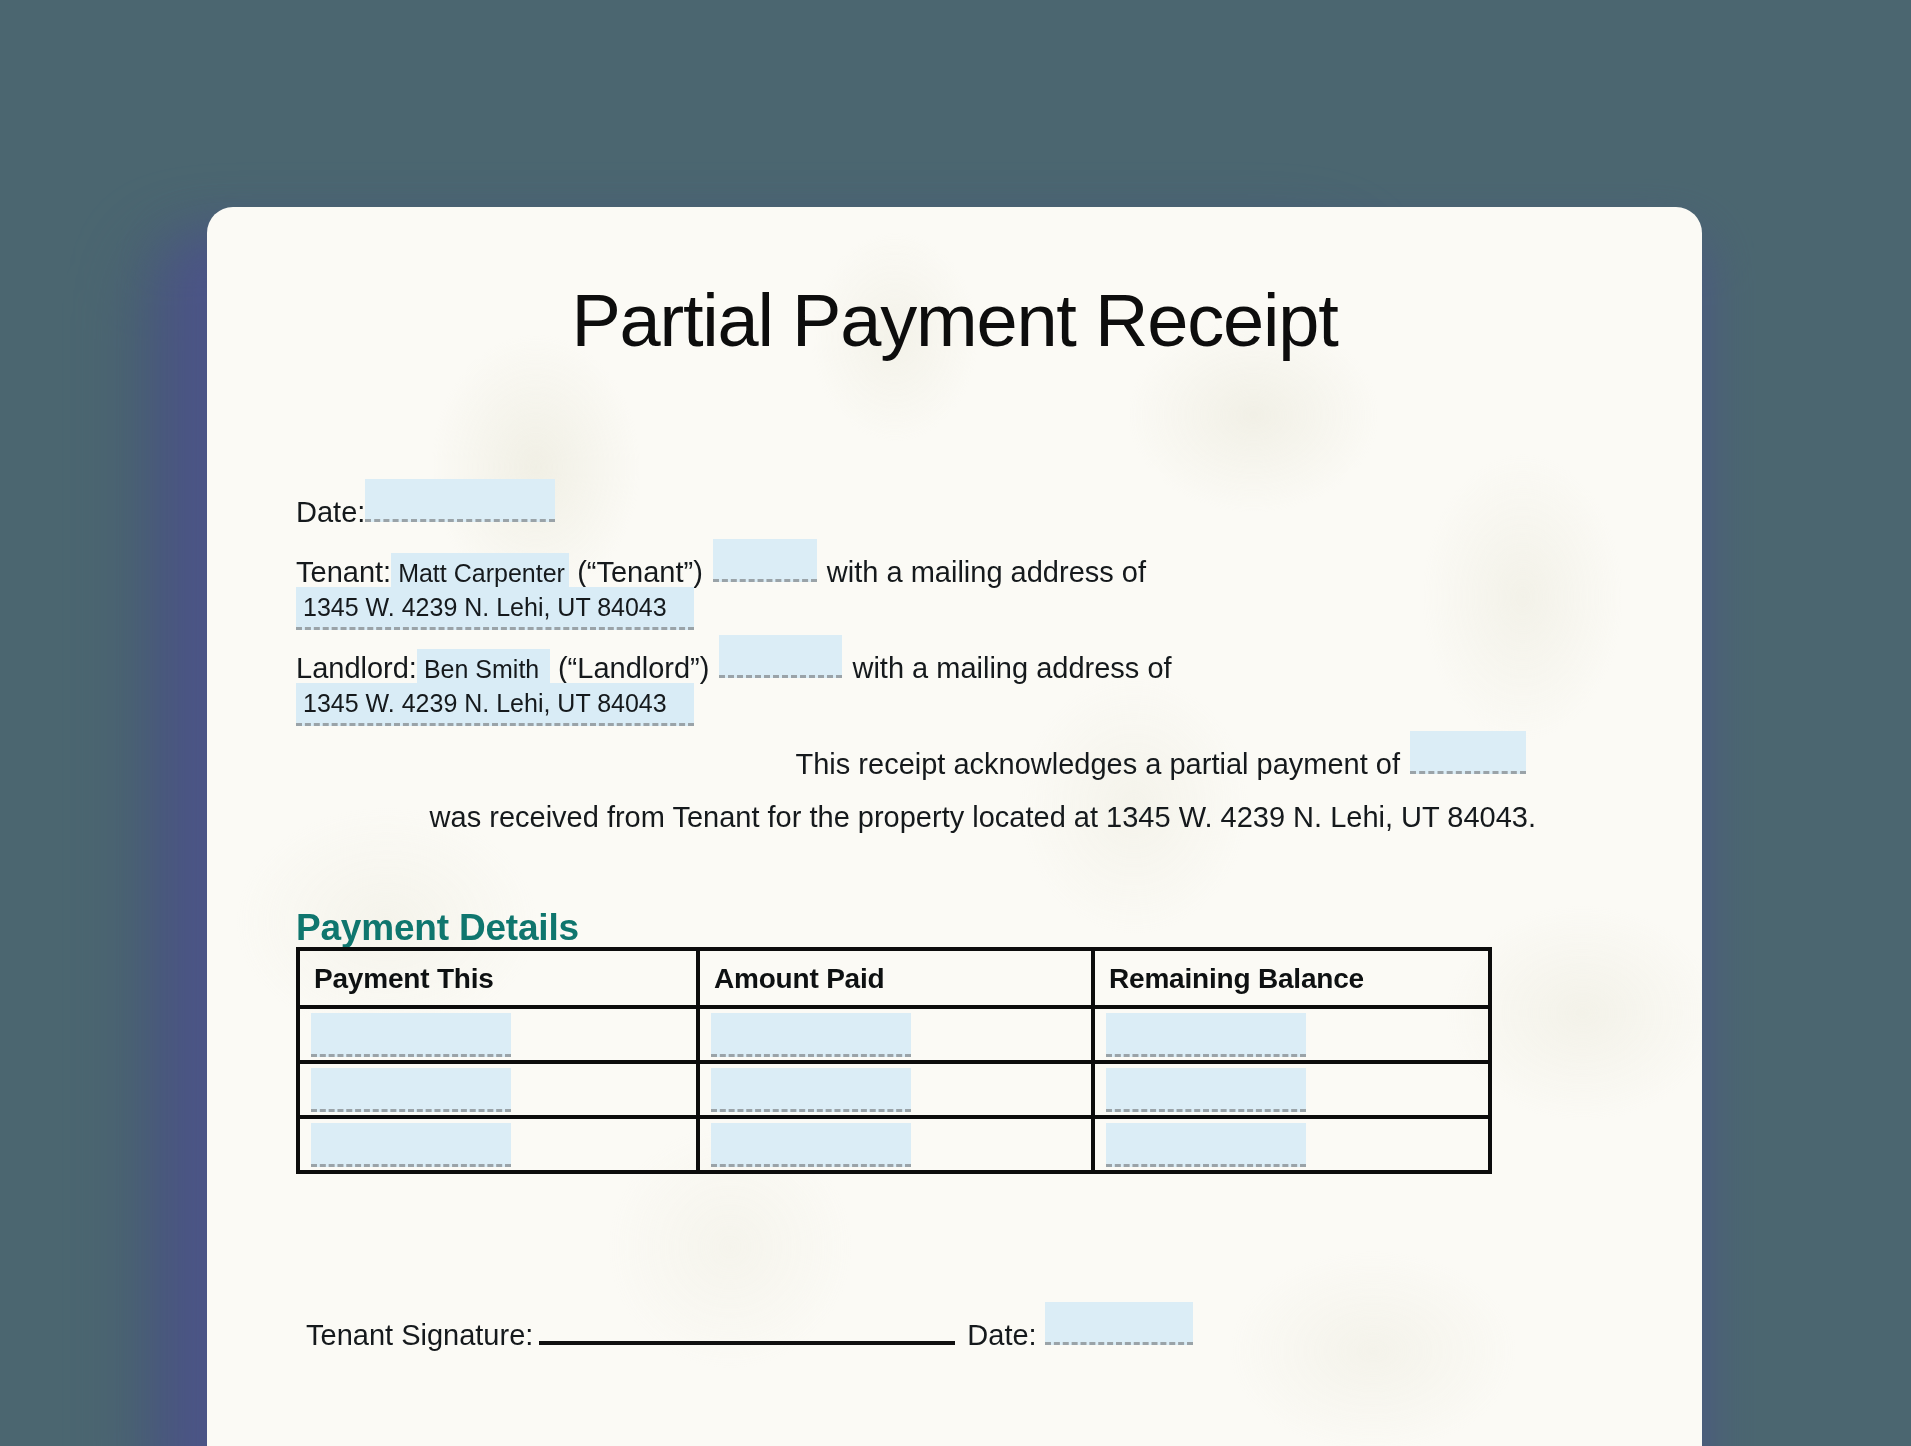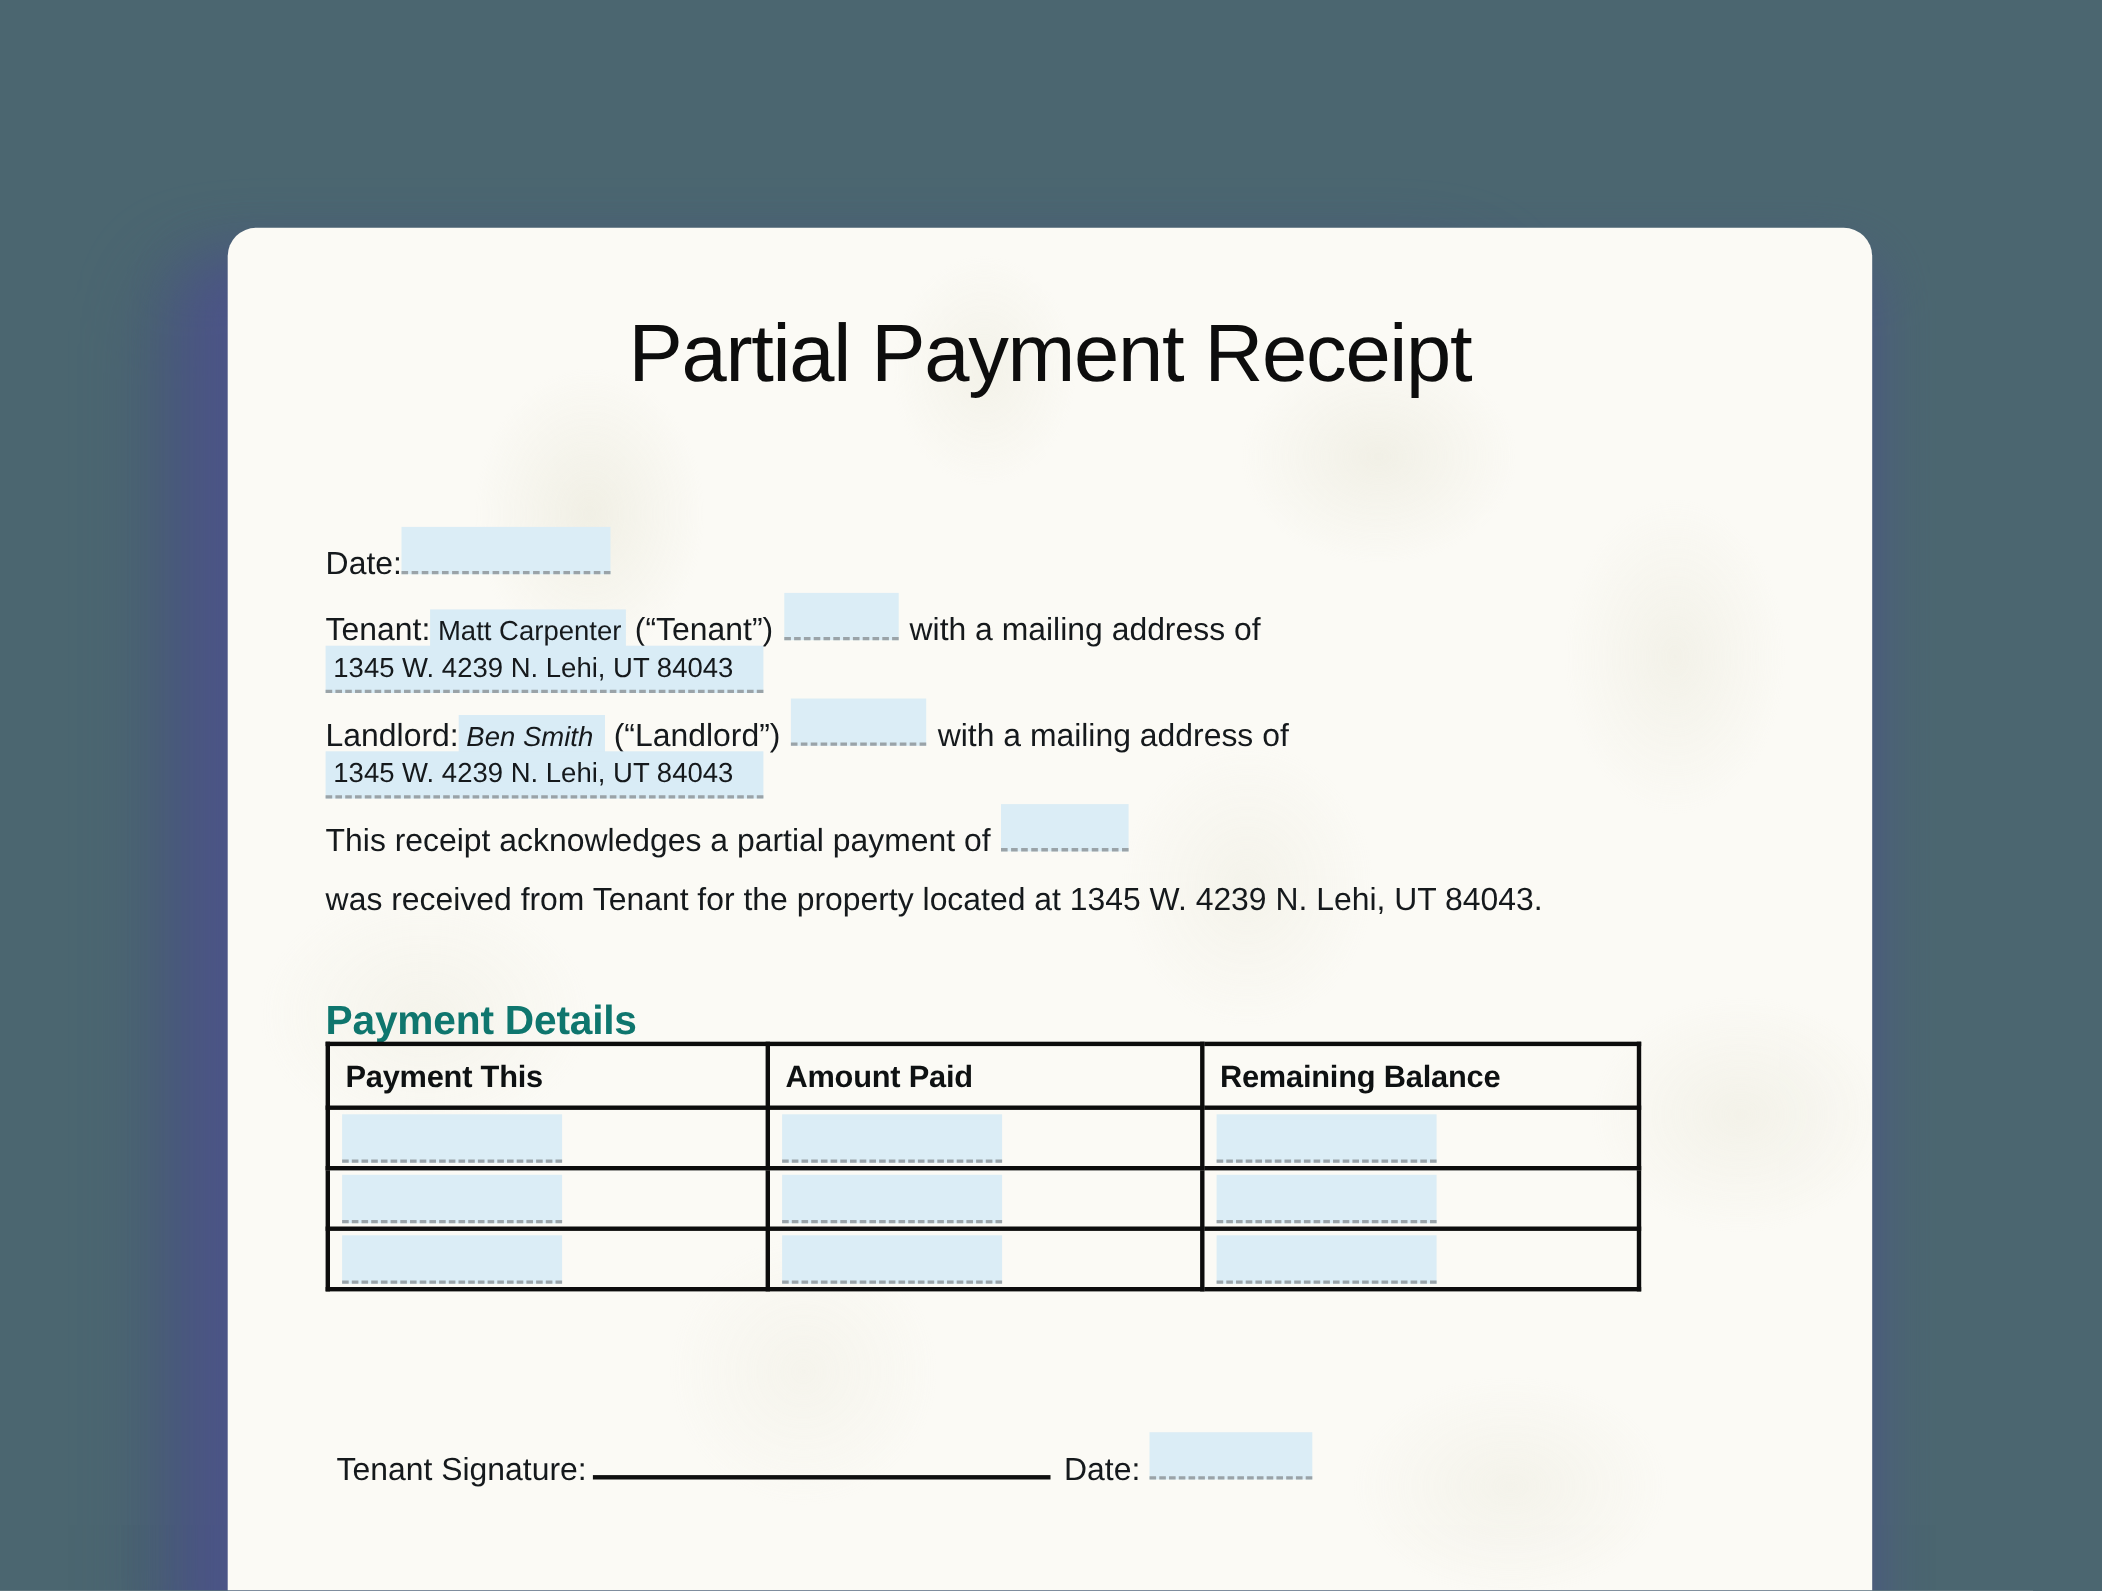--- a/index.html
+++ b/index.html
@@ -129,33 +129,34 @@
     height: 43px;
     padding: 0 7px;
   }
   .field.filled { background: #d9ecf6; }
   .field.blank { color: transparent; }
 
   .f-date   { width: 190px; }
   .f-tenant { width: 178px; }
   .f-ten2   { width: 104px; }
   .f-addr   { width: 398px; }
-  .f-land   { width: 133px; font-style: italic; }
+  .f-land   { width: 133px; }
   .f-land2  { width: 123px; }
   .f-amount { width: 116px; }
   .f-sigdate{ width: 148px; }
 
   
   .para {
     position: absolute;
     left: 0;
     width: 1240px;
     font-size: 29px;
     line-height: 53px;
     color: #15191c;
+    text-align: right;
   }
 
   
   .section-heading {
     position: absolute;
     left: 89px;
     top: 700px;
     font-size: 37px;
     font-weight: bold;
     color: #0f766e;

